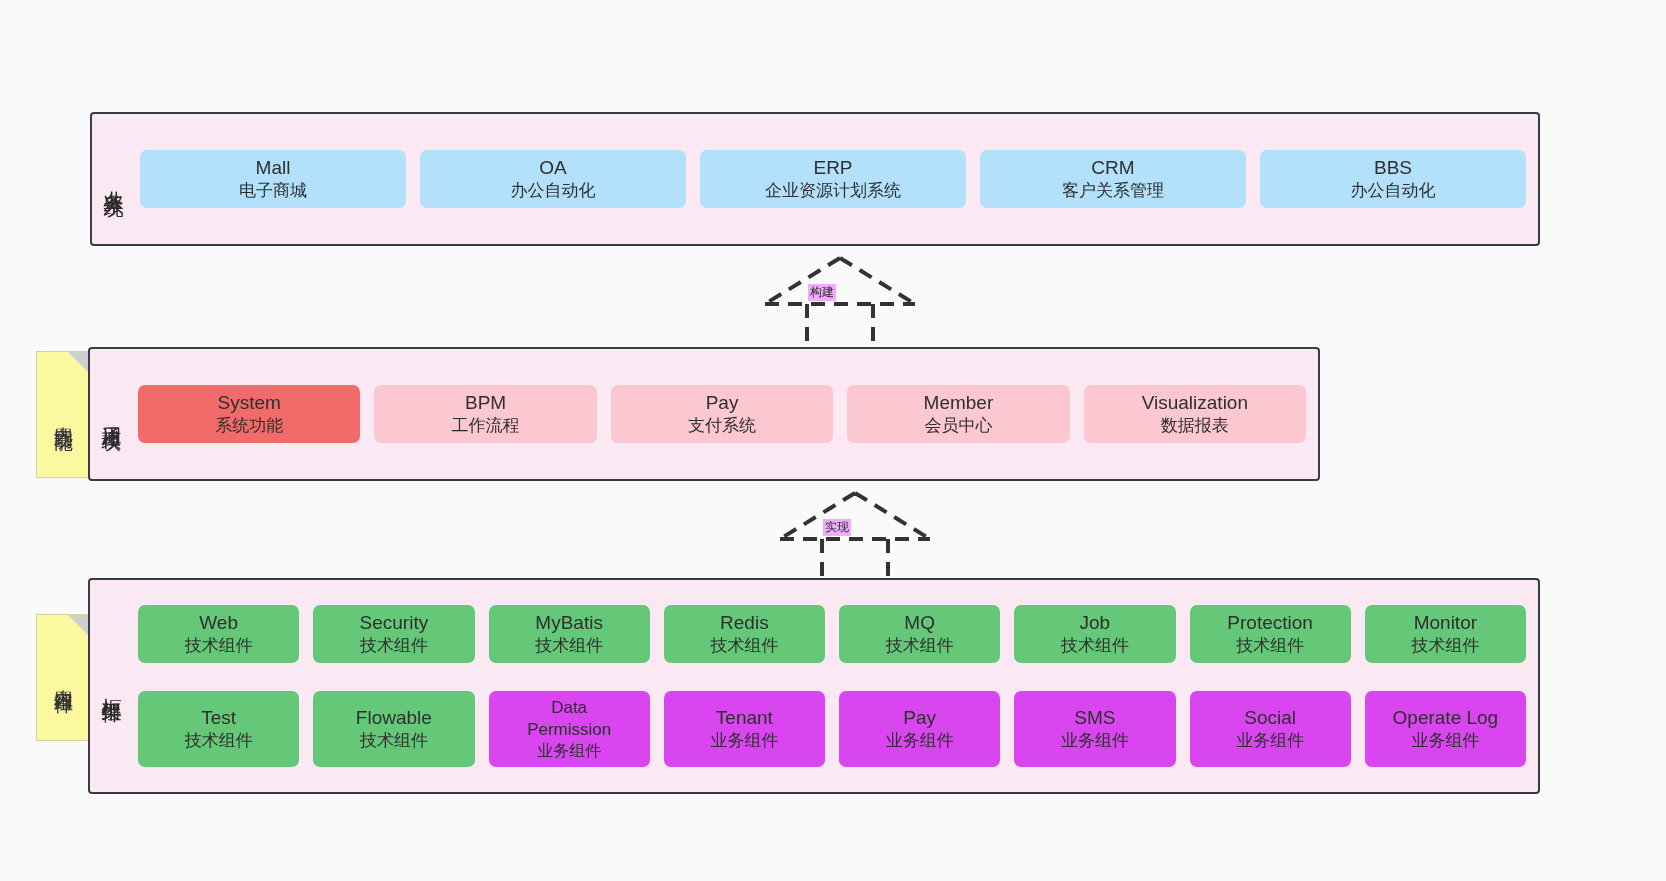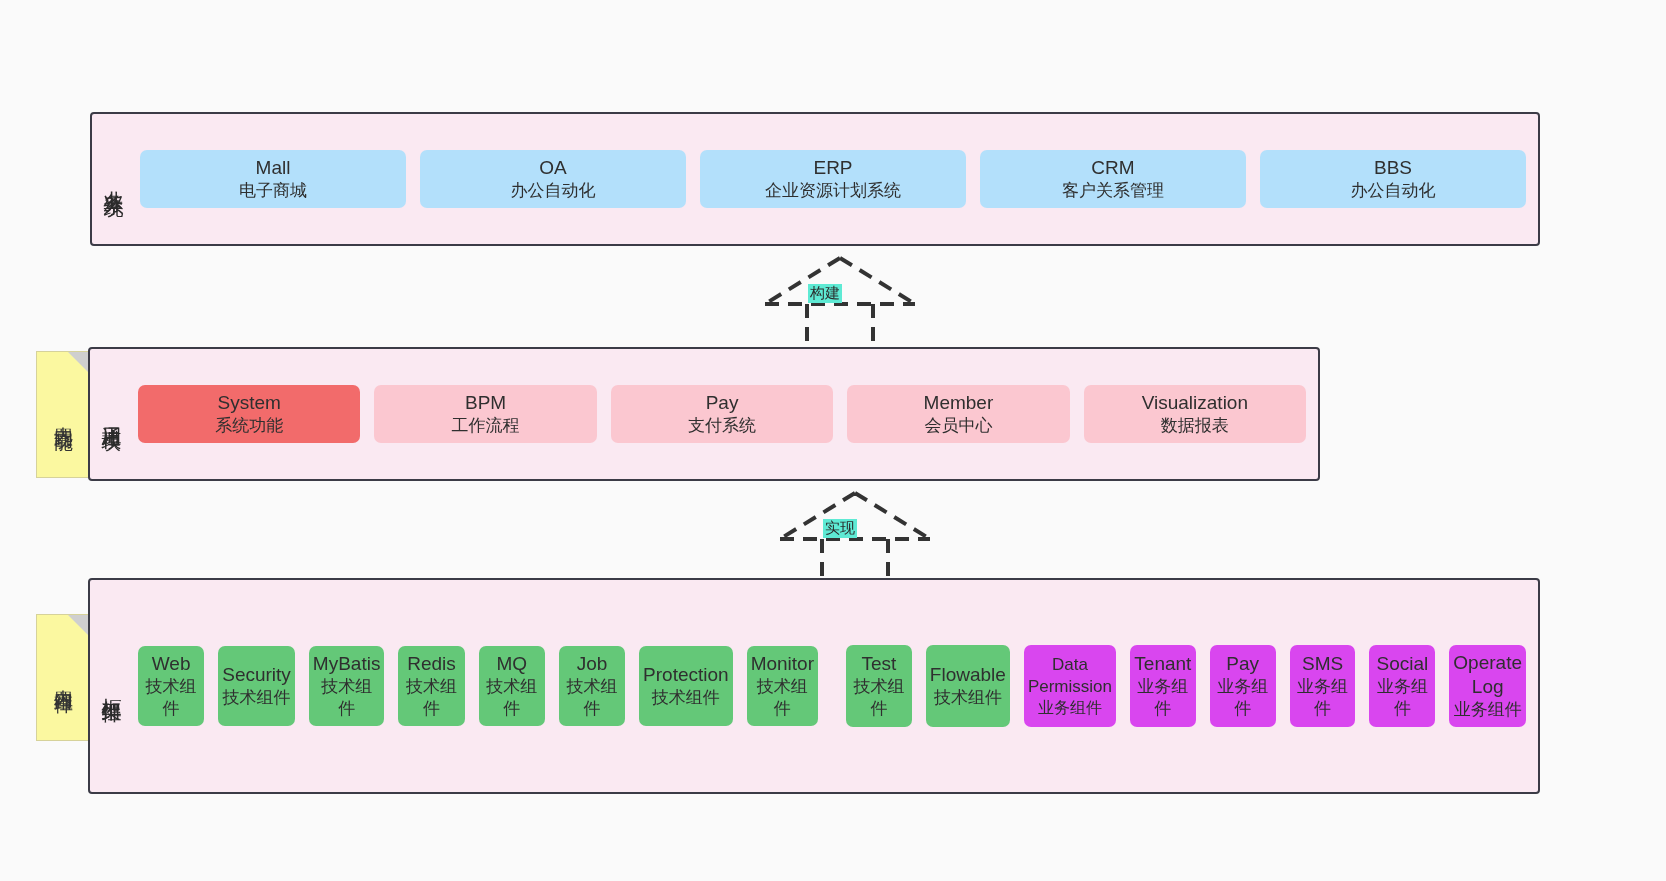--- a/index.html
+++ b/index.html
@@ -58,21 +58,21 @@
     font-size: 20px;
     letter-spacing: 2px;
     line-height: 1.1;
   }
   .band-body {
     flex: 1 1 auto;
     display: flex;
     align-items: center;
     padding: 0 12px 0 4px;
   }
-  .band-body.two-rows { flex-direction: row; justify-content: center; gap: 28px; }
+  .band-body.two-rows { flex-direction: column; justify-content: center; gap: 28px; }
   .row { display: flex; width: 100%; gap: 14px; }
 
   
   .node {
     flex: 1 1 0;
     border-radius: 7px;
     display: flex;
     flex-direction: column;
     align-items: center;
     justify-content: center;
@@ -89,23 +89,23 @@
   .c-blue      { background: #b3e0fb; }
   .c-red       { background: #f26b6b; }
   .c-pink      { background: #fbc7d0; }
   .c-green     { background: #64c878; }
   .c-lightgreen{ background: #d946ef; }
 
   
   .arrow { position: absolute; z-index: 1; }
   .arrow-label {
     position: absolute;
-    font-size: 15px;
+    font-size: 12px;
     color: #2b2b2b;
-    background: #5eead4;
+    background: #f0abfc;
     padding: 0 2px;
     white-space: nowrap;
   }
 </style>
 </head>
 <body>
 
 <div id="canvas">
 
   <div class="band" id="band-business" style="left:90px; top:112px; width:1450px; height:134px;">

